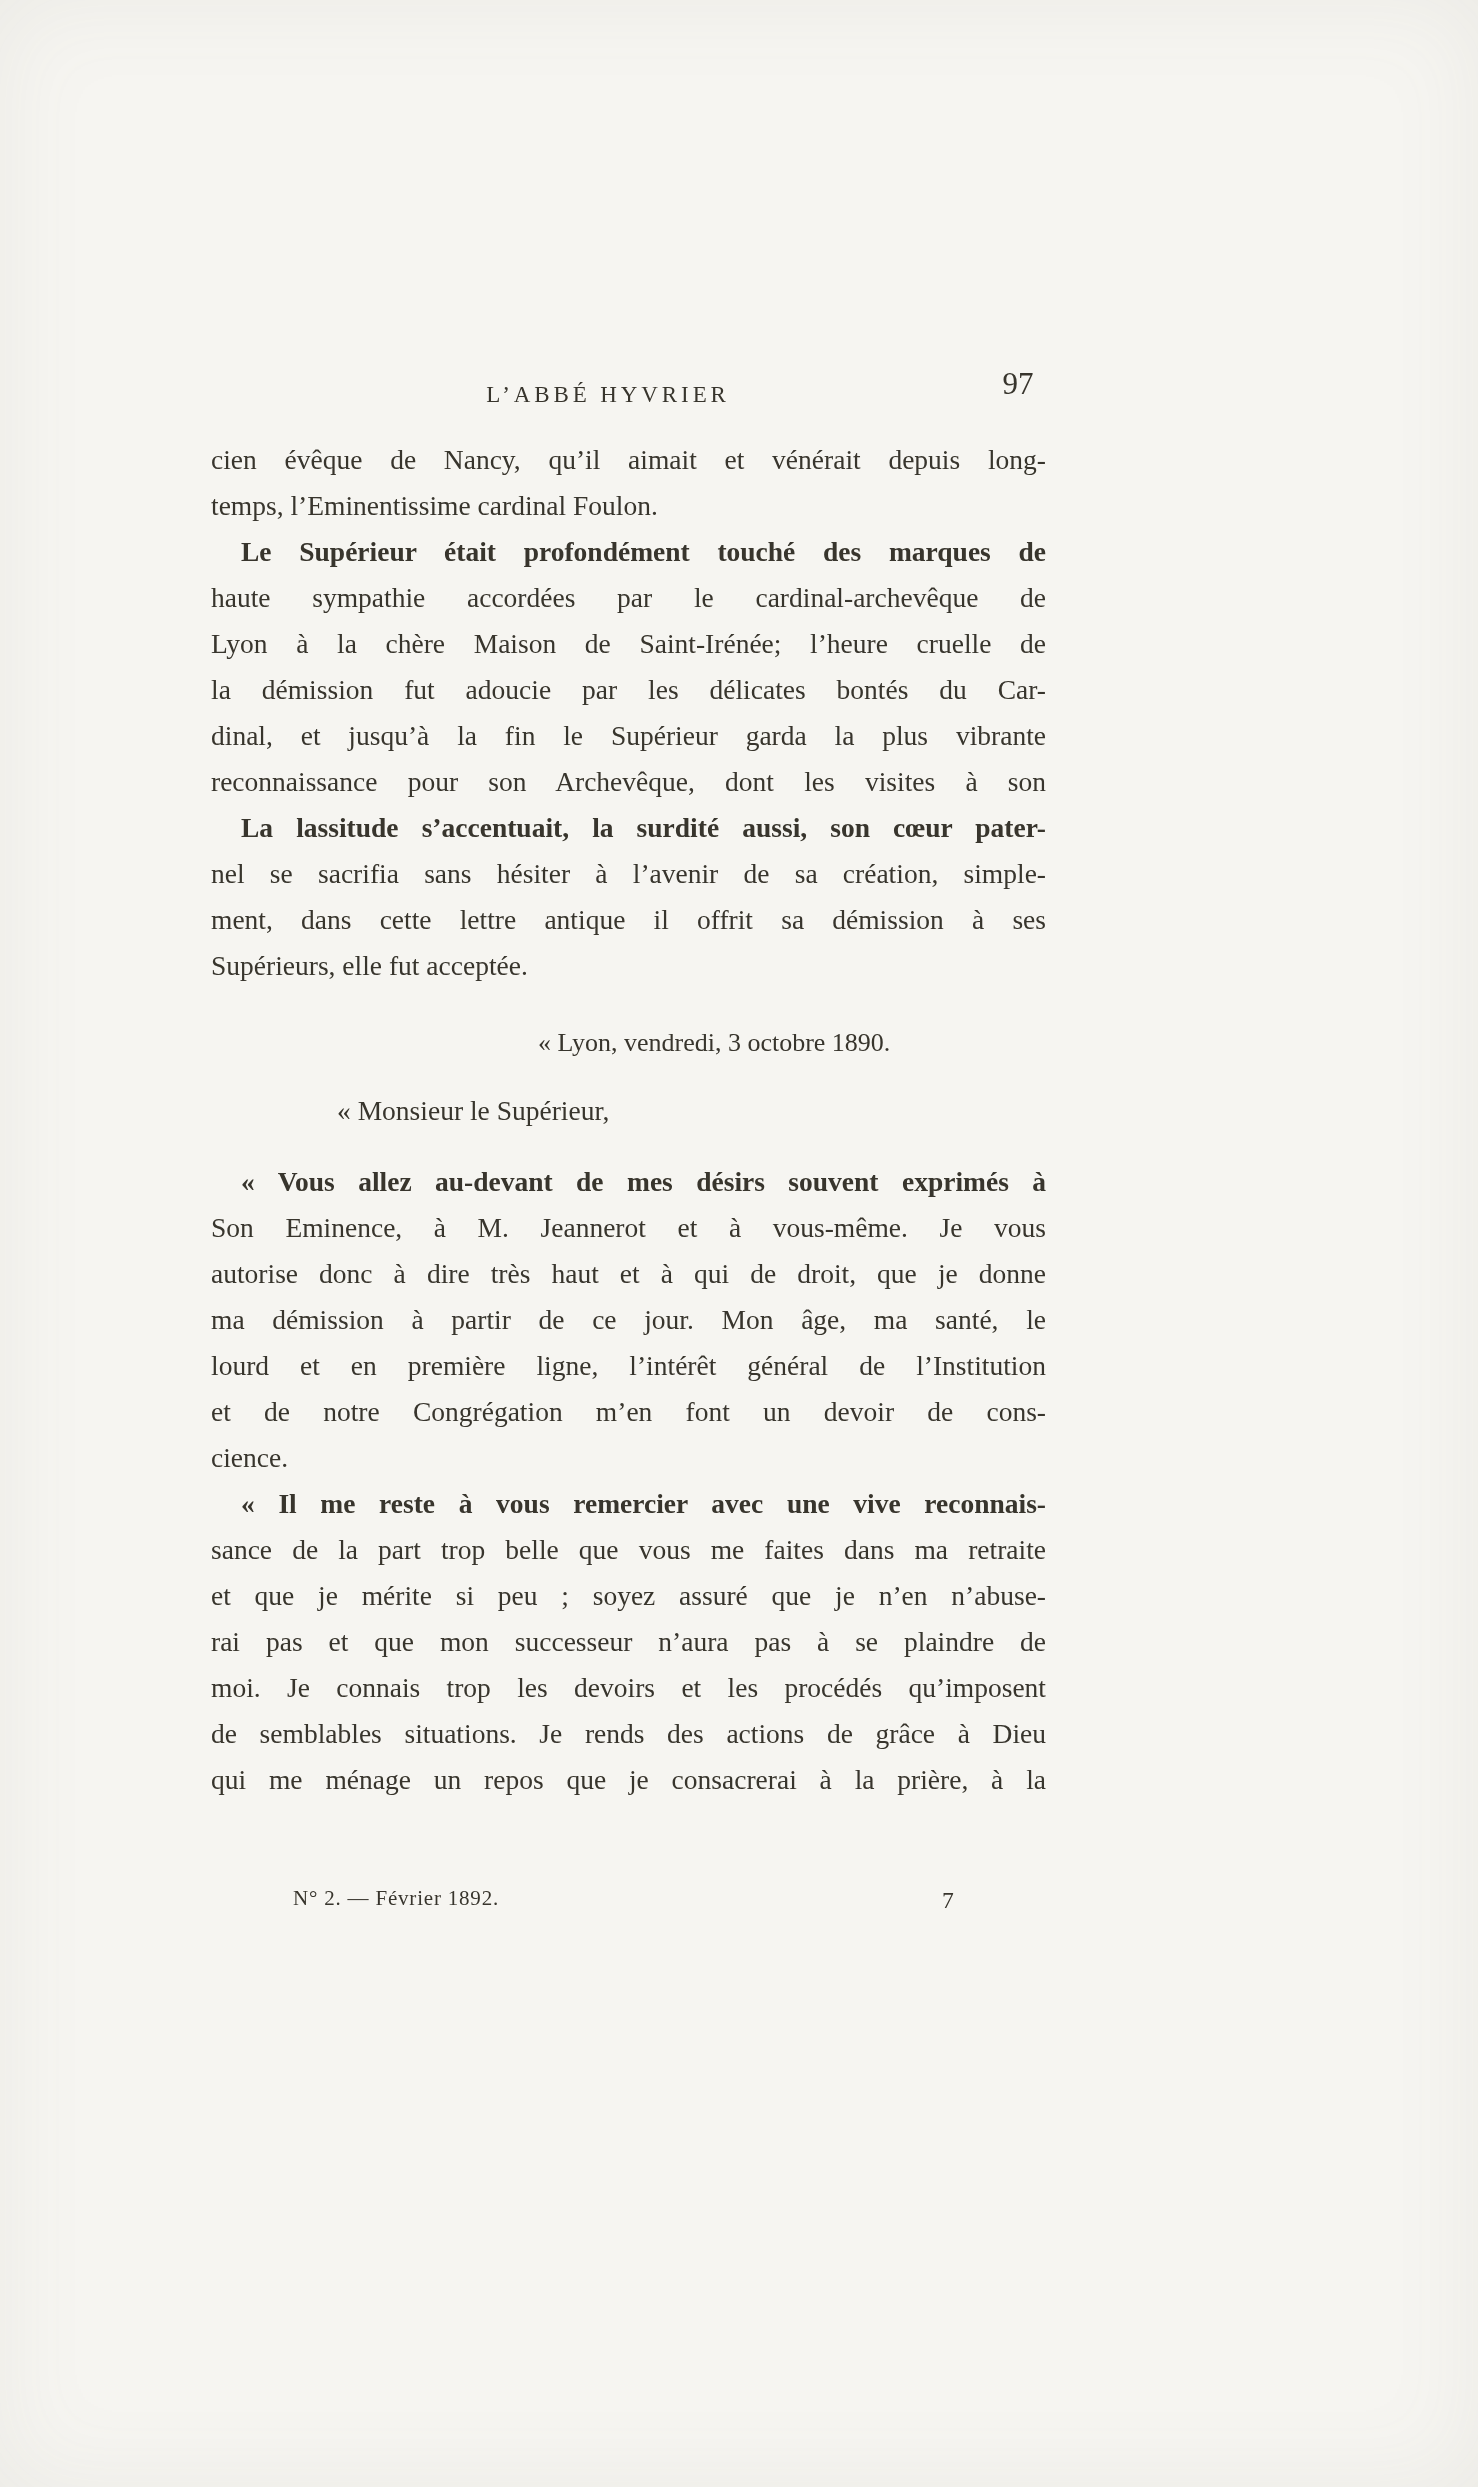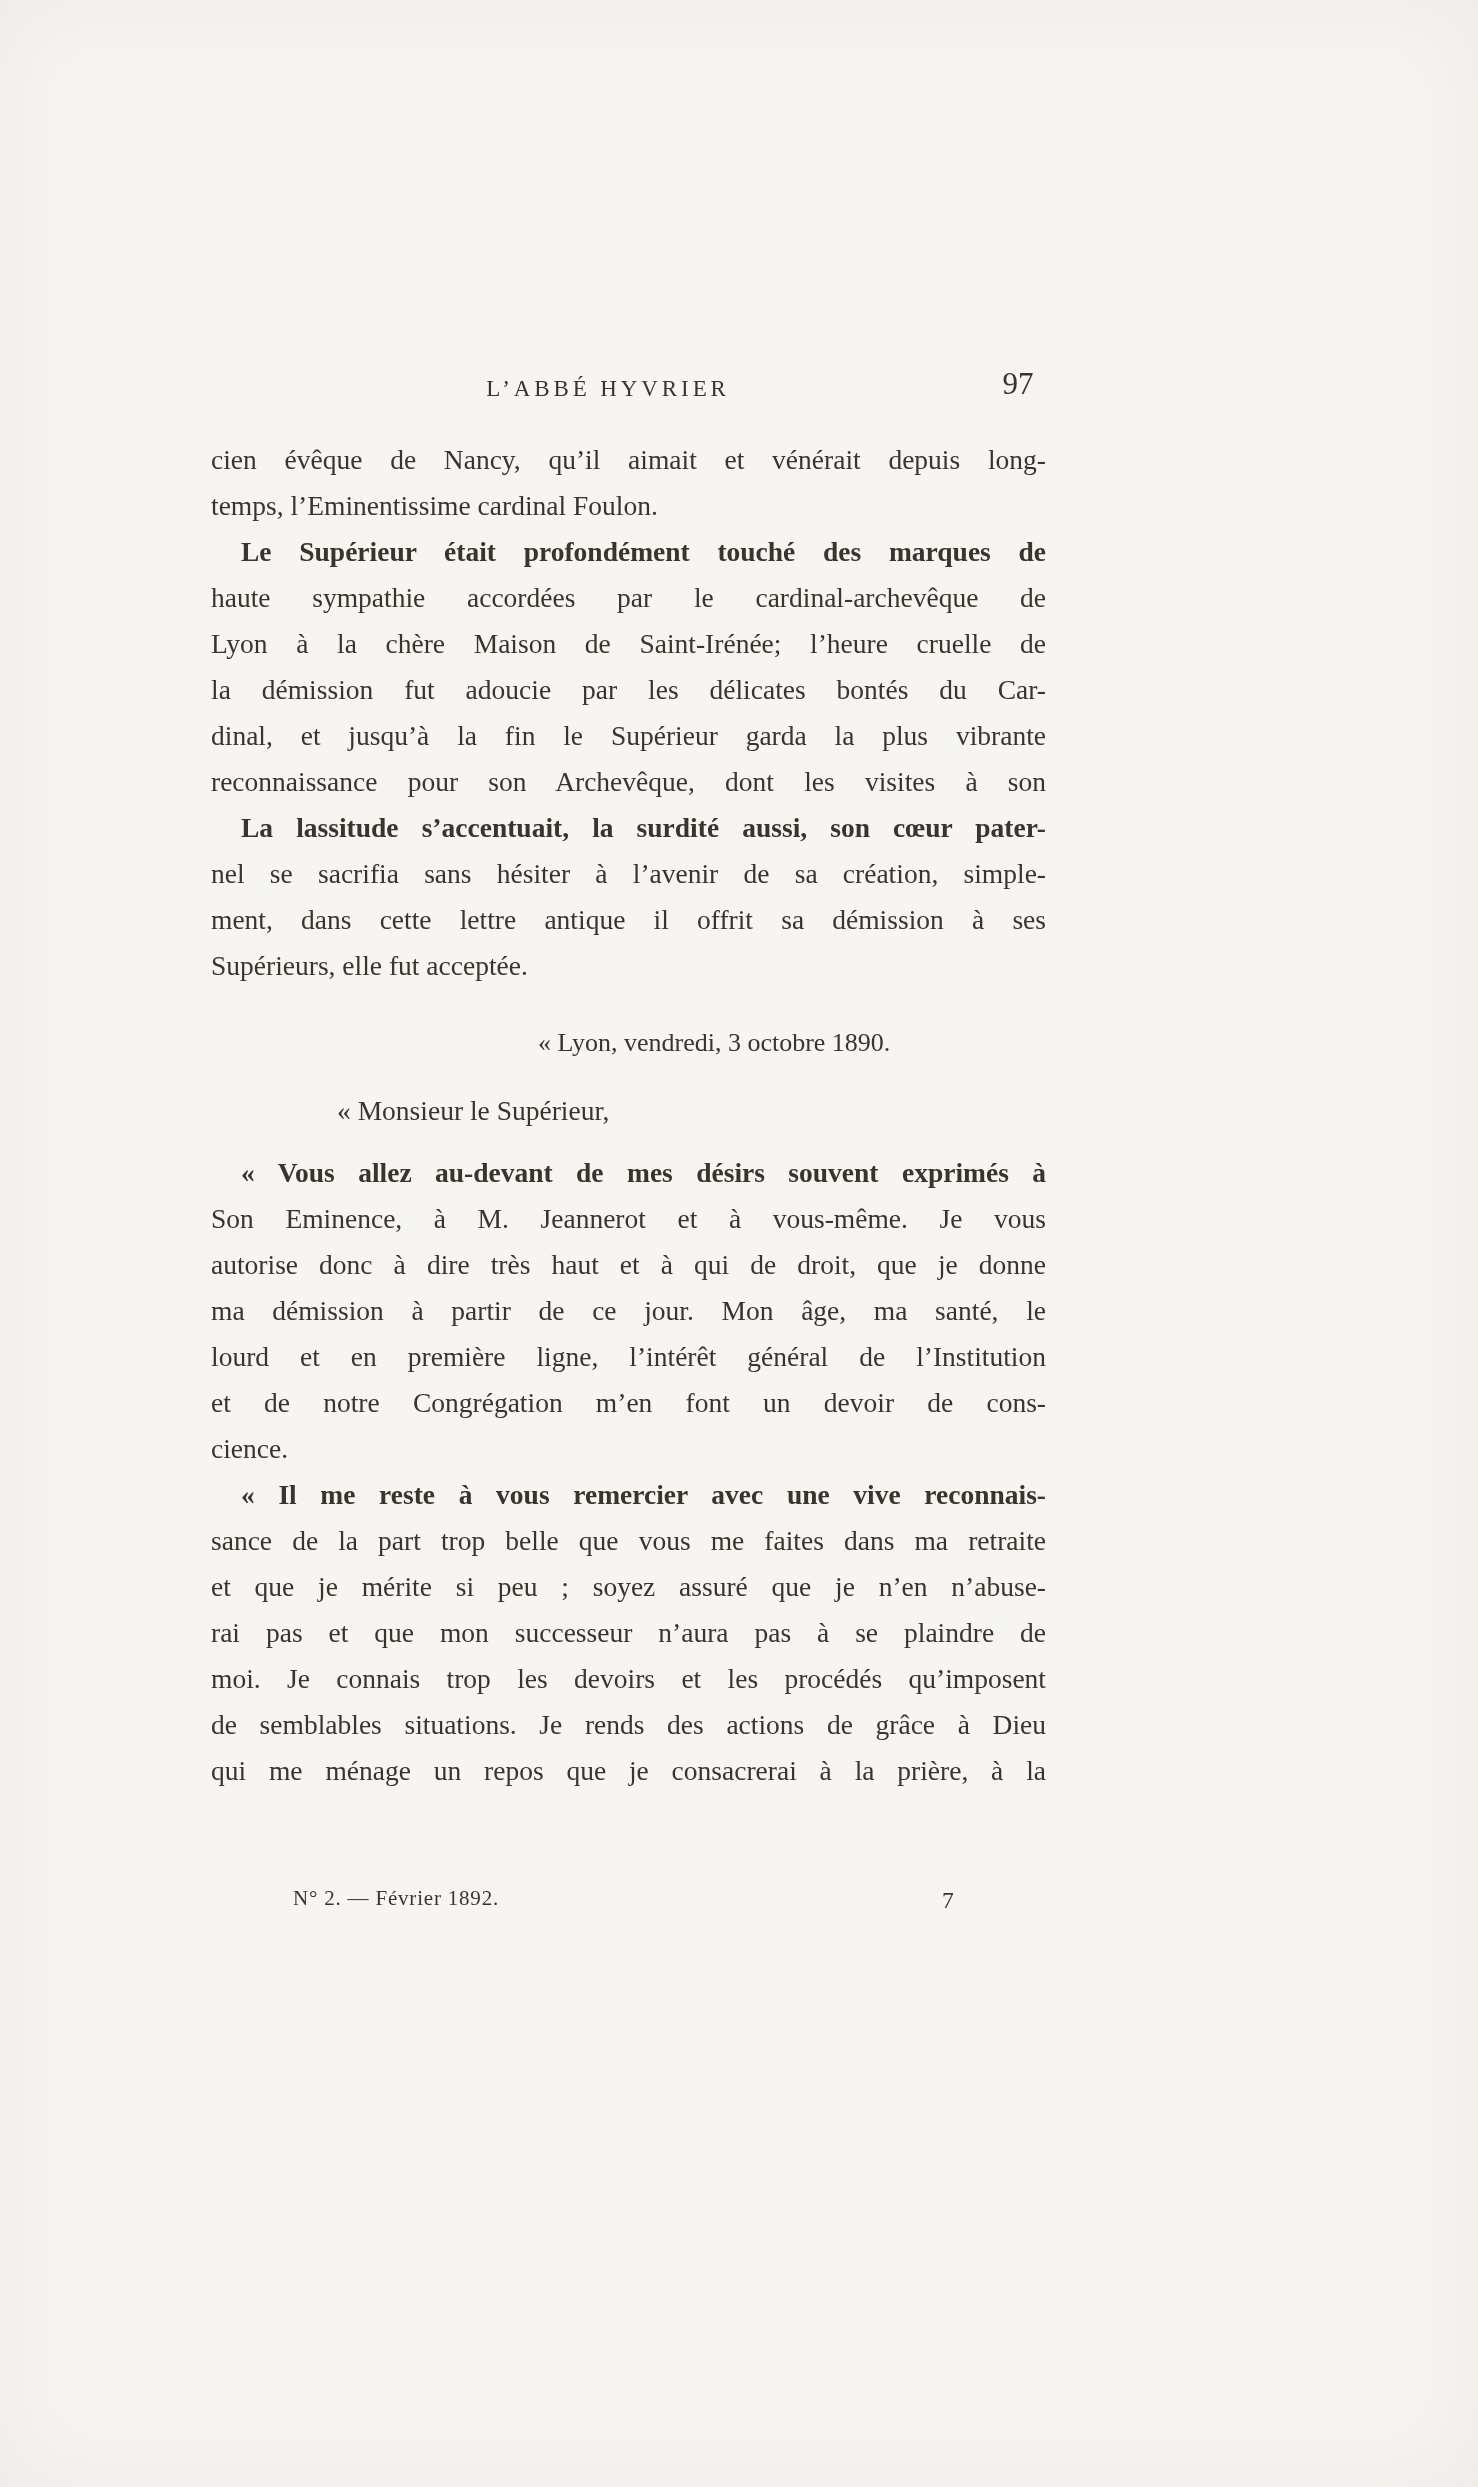--- a/index.html
+++ b/index.html
@@ -27,21 +27,21 @@
 
   .running-head {
     position: absolute;
     left: 211px;
     top: 368px;
     width: 835px;
     height: 36px;
   }
   .running-title {
     position: absolute;
-    left: 0; right: 0; top: 7px;
+    left: 0; right: 0; top: 13px;
     text-align: center;
     transform: translateX(-20.4px);
     font-size: 23px;
     letter-spacing: 3.9px;
     line-height: 27px;
   }
   .page-number {
     position: absolute;
     right: 12.6px; top: 0;
     font-size: 31px;
@@ -67,21 +67,21 @@
 
   .dateline {
     margin-top: 31px;
     margin-bottom: 22px;
     padding-left: 327px;
     font-size: 26px;
     line-height: 46px;
   }
 
   .salutation {
-    margin-bottom: 16px;
+    margin-bottom: 25px;
     text-indent: 126px;
     font-size: 27.5px;
     line-height: 46px;
   }
 
   .page-footer {
     position: absolute;
     left: 211px;
     top: 1884px;
     width: 835px;

